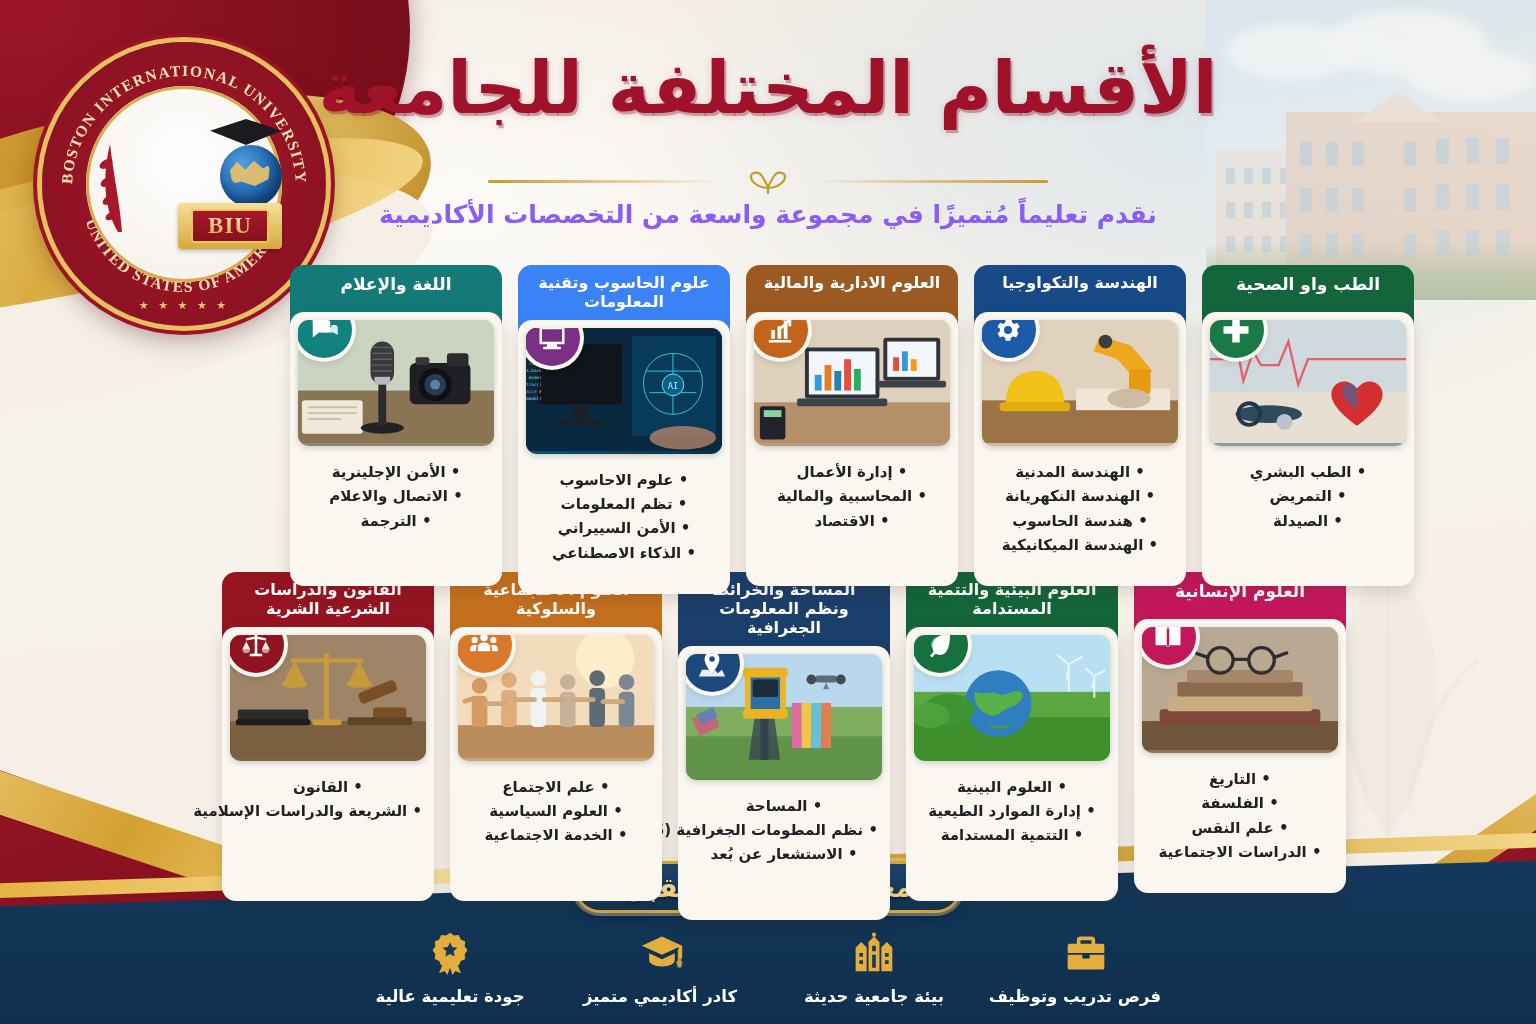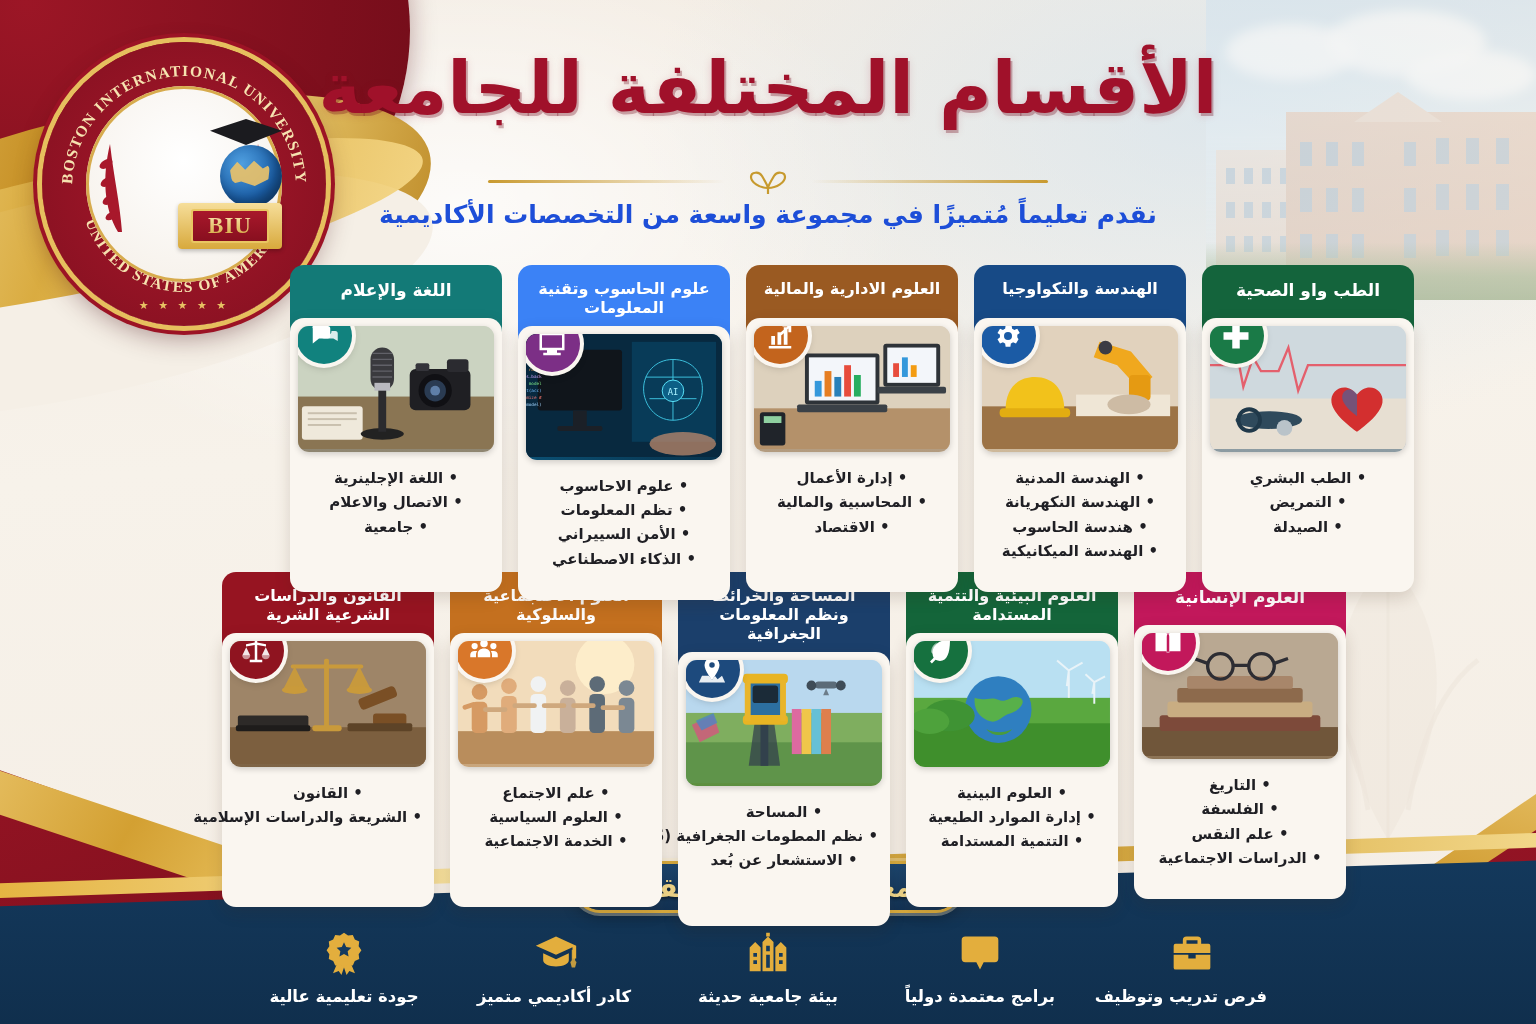--- a/index.html
+++ b/index.html
@@ -102,28 +102,28 @@
   
   .title{position:absolute;left:0;right:0;top:46px;text-align:center;
      font-size:72px;font-weight:700;color:#a0112a;letter-spacing:0;
      text-shadow:2px 3px 0 rgba(110,8,22,.30), 0 2px 10px rgba(160,17,42,.18);}
   .divider{position:absolute;left:50%;transform:translateX(-50%);top:168px;width:560px;height:26px;
      display:flex;align-items:center;justify-content:center;gap:6px;}
   .divider .ln{height:3px;flex:1;border-radius:2px;}
   .divider .ln.a{background:linear-gradient(90deg,rgba(201,154,47,0),#c99a2f);}
   .divider .ln.b{background:linear-gradient(270deg,rgba(201,154,47,0),#c99a2f);}
   .subtitle{position:absolute;left:0;right:0;top:200px;text-align:center;
-     font-size:25px;font-weight:700;color:#1d4ed8;}
+     font-size:25px;font-weight:700;color:#8b5cf6;}
 
   
   .row{position:absolute;display:flex;gap:16px;justify-content:center;align-items:flex-start;}
   .row1{top:265px;left:290px;}
   .row2{top:572px;left:222px;}
   .card{width:212px;position:relative;}
-  .card-head{border-radius:14px 14px 0 0;padding:15px 10px 22px 10px;min-height:30px;
+  .card-head{border-radius:14px 14px 0 0;padding:9px 10px 22px 10px;min-height:30px;
      display:flex;align-items:flex-start;justify-content:center;text-align:center;
      color:#fff;font-weight:700;font-size:17px;line-height:1.18;}
   .card-head.two{font-size:16px;}
   .card-body{background:#faf6f0;border-radius:14px;margin-top:-14px;position:relative;z-index:2;
      box-shadow:0 6px 16px rgba(60,40,20,.16);padding:8px 8px 14px 8px;min-height:252px;}
   .thumb{height:126px;border-radius:11px;position:relative;overflow:hidden;
      box-shadow:0 2px 6px rgba(0,0,0,.18);}
   .badge{position:absolute;left:-2px;top:-18px;width:56px;height:56px;border-radius:50%;
      display:flex;align-items:center;justify-content:center;z-index:5;
      box-shadow:0 0 0 4px #faf6f0, 0 3px 8px rgba(0,0,0,.25);color:#fff;}
@@ -458,23 +458,23 @@
                 <rect x="120" y="38" width="14" height="8" rx="2" fill="#34343a"></rect>
               </svg></div>
             <div class="badge" style="background: rgb(17, 130, 126);">
               <svg viewBox="0 0 24 24">
                 <path d="M3 4h12a2 2 0 012 2v6a2 2 0 01-2 2H8l-5 4V6a2 2 0 010-2z"></path>
                 <path d="M19 8h2a2 2 0 012 2v6l-3.5-2H12a2 2 0 01-2-2v-1h5a3 3 0 003-3z" opacity=".85"></path>
               </svg>
             </div>
           </div>
           <ul class="majors">
-            <li>اللغة الإجلينرية</li>
+            <li>الأمن الإجلينرية</li>
             <li>الاتصال والاعلام</li>
-            <li>جامعية</li>
+            <li>الترجمة</li>
           </ul>
         </div>
       </div>
     </div>
   <div class="row row2" id="row2">
       <div class="card">
         <div class="card-head" style="background: rgb(194, 24, 91);">العلوم الإنسانية</div>
         <div class="card-body">
           <div class="thumb t-hum">
             <div class="art"><svg viewBox="0 0 200 126" preserveAspectRatio="none">
@@ -685,28 +685,20 @@
         <div class="ficon">
           <svg viewBox="0 0 24 24">
             <path d="M9 3h6a2 2 0 012 2v2h4a1 1 0 011 1v4H2V8a1 1 0 011-1h4V5a2 2 0 012-2zm0 4h6V5H9zM2 13h8v2h4v-2h8v7a1 1 0 01-1 1H3a1 1 0 01-1-1z"></path>
           </svg>
         </div>
         <div class="flabel">فرص تدريب وتوظيف</div>
       </div>
       <div class="fitem">
         <div class="ficon">
           <svg viewBox="0 0 24 24">
-            <path d="M4 3h16a2 2 0 012 2v10a2 2 0 01-2 2h-6l-2 4-2-4H4a2 2 0 01-2-2V5a2 2 0 012-2zm2 4h12v1.6H6zm0 3.4h12V12H6zm0 3.4h7v1.6H6z"></path>
-          </svg>
-        </div>
-        <div class="flabel">برامج معتمدة دولياً</div>
-      </div>
-      <div class="fitem">
-        <div class="ficon">
-          <svg viewBox="0 0 24 24">
             <path d="M11 1h2v2h-2zM2 9l3-3 3 3v13H2zm14 0l3-3 3 3v13h-6zM9 6l3-3 3 3v16H9z"></path>
             <path fill="#143A5E" d="M4 12h2v2H4zm0 4h2v2H4zm14-4h2v2h-2zm0 4h2v2h-2zm-7-8h2v3h-2zm0 5h2v7h-2z"></path>
           </svg>
         </div>
         <div class="flabel">بيئة جامعية حديثة</div>
       </div>
       <div class="fitem">
         <div class="ficon">
           <svg viewBox="0 0 24 24">
             <path d="M12 3L1 8l11 5 9-4.1V15h2V8zM5 12.2V16c0 1.9 3.1 3.4 7 3.4s7-1.5 7-3.4v-3.8l-7 3.2z"></path>

